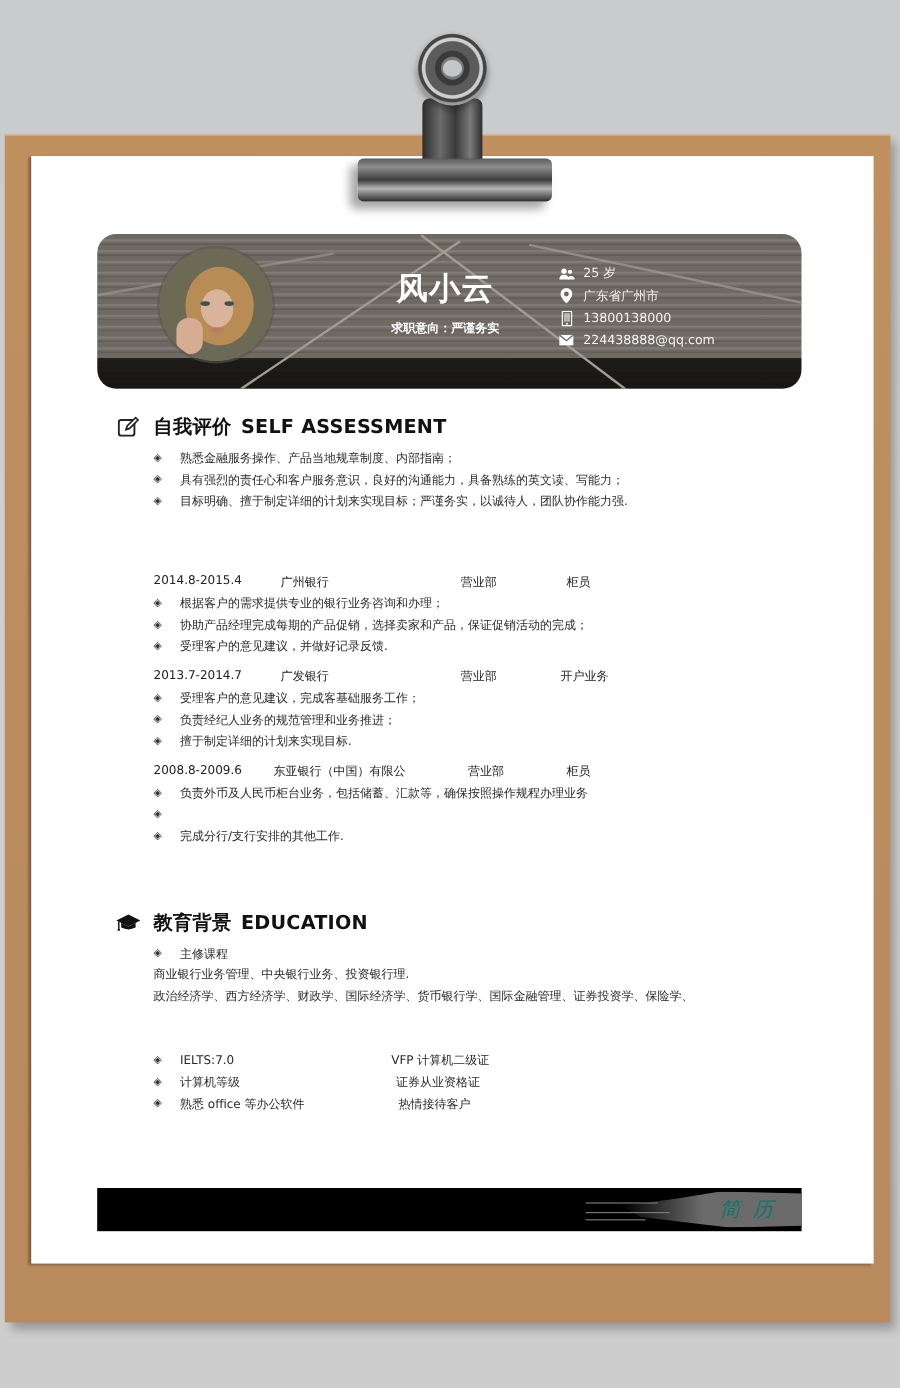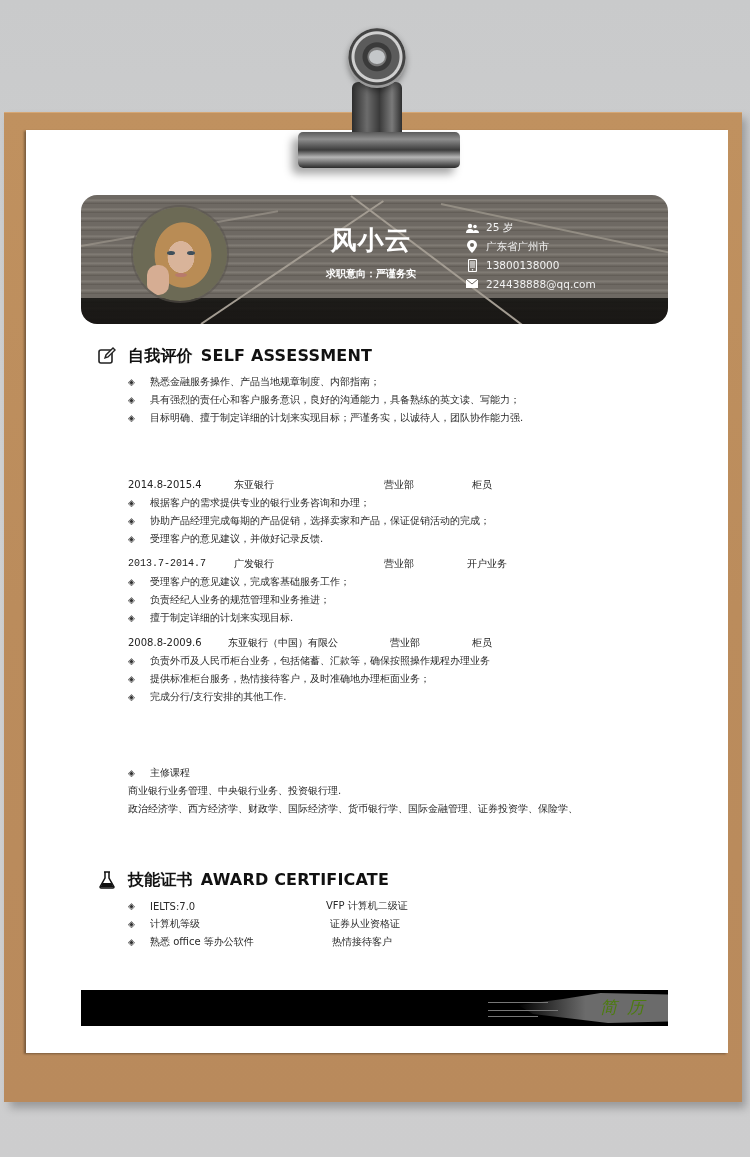--- a/index.html
+++ b/index.html
@@ -104,21 +104,21 @@
   .footer {
     position: absolute; left: 81px; top: 990px; width: 587px; height: 36px; background: #000; overflow: hidden;
   }
   .brush {
     position: absolute; right: 0; top: 3px; width: 150px; height: 30px;
     background: linear-gradient(90deg, rgba(100,100,100,0) 0%, rgba(100,100,100,0.6) 25%, #6b6b6b 45%, #6b6b6b 100%);
     clip-path: polygon(0 40%, 30% 20%, 55% 0, 100% 5%, 100% 95%, 60% 100%, 35% 85%, 10% 70%);
   }
   .brush-streak { position: absolute; height: 1px; background: #777; }
   .footer-label {
-    position: absolute; right: 14px; top: 6px; font-size: 17px; color: #4d7c0f; letter-spacing: 10px;
+    position: absolute; right: 14px; top: 6px; font-size: 17px; color: #0f766e; letter-spacing: 10px;
     font-family: "DejaVu Serif", serif; font-style: italic;
   }
 </style>
 </head>
 <body>
 
 <div class="board-shadow"></div>
 <div class="board"></div>
 <div class="paper"></div>
 
@@ -214,21 +214,21 @@
         <span>目标明确、擅于制定详细的计划来实现目标；严谨务实，以诚待人，团队协作能力强.</span>
       </li>
   </ul>
 </div>
 
 <div class="section" style="top:469px;">
 
   <div class="job" style="margin-top:6px;">
     <div class="job-row">
       <span style="left:32px;">2014.8-2015.4</span>
-      <span style="left:138px;">东亚银行</span>
+      <span style="left:138px;">广州银行</span>
       <span style="left:288px;">营业部</span>
       <span style="left:376px;">柜员</span>
     </div>
     <ul class="bullets">
       <li>
           <span class="diamond">◈</span>
           <span>根据客户的需求提供专业的银行业务咨询和办理；</span>
         </li>
       <li>
           <span class="diamond">◈</span>
@@ -236,21 +236,21 @@
         </li>
       <li>
           <span class="diamond">◈</span>
           <span>受理客户的意见建议，并做好记录反馈.</span>
         </li>
     </ul>
   </div>
 
   <div class="job" style="margin-top:6px;">
     <div class="job-row">
-      <span style="left:32px;font-family:Liberation Mono, monospace;">2013.7-2014.7</span>
+      <span style="left:32px;">2013.7-2014.7</span>
       <span style="left:138px;">广发银行</span>
       <span style="left:288px;">营业部</span>
       <span style="left:371px;text-align:right;">开户业务</span>
     </div>
     <ul class="bullets">
       <li>
           <span class="diamond">◈</span>
           <span>受理客户的意见建议，完成客基础服务工作；</span>
         </li>
       <li>
@@ -271,55 +271,55 @@
       <span style="left:294px;">营业部</span>
       <span style="left:376px;">柜员</span>
     </div>
     <ul class="bullets">
       <li>
           <span class="diamond">◈</span>
           <span>负责外币及人民币柜台业务，包括储蓄、汇款等，确保按照操作规程办理业务</span>
         </li>
       <li>
           <span class="diamond">◈</span>
-          <span>提供标准柜台服务，热情接待客户，及时准确地办理柜面业务；</span>
         </li>
       <li>
           <span class="diamond">◈</span>
           <span>完成分行/支行安排的其他工作.</span>
         </li>
     </ul>
   </div>
 </div>
 
 <div class="section" style="top:758px;">
+  <div class="sec-head">
+    <span class="sec-icon">
+      <svg width="22" height="16" viewBox="0 0 22 16">
+          <path d="M1 6 L11 1 L21 6 L11 11 Z" fill="#111"></path>
+          <path d="M5 8 L5 12 Q11 15 17 12 L17 8 L11 11 Z" fill="#111"></path>
+          <path d="M3 7 L3 14 M2 14 L4 14" stroke="#111" stroke-width="1.2"></path>
+        </svg>
+    </span>
+    <span class="sec-title">
+      <span>教育背景</span><span class="en">EDUCATION</span>
+    </span>
+  </div>
   <ul class="bullets" style="margin-top:6px;">
     <li>
         <span class="diamond">◈</span>
         <span>主修课程</span>
       </li>
   </ul>
   <div class="edu-text">
     <div>商业银行业务管理、中央银行业务、投资银行理.</div>
     <div>政治经济学、西方经济学、财政学、国际经济学、货币银行学、国际金融管理、证券投资学、保险学、</div>
   </div>
 </div>
 
 <div class="section" style="top:869px;">
-  <div class="sec-head">
-    <span class="sec-icon">
-      <svg width="16" height="18" viewBox="0 0 16 18">
-          <path d="M5 1 L11 1 M6 1 L6 7 L1 16 Q1 17 2 17 L14 17 Q15 17 15 16 L10 7 L10 1" fill="none" stroke="#111" stroke-width="1.5"></path>
-          <path d="M3.5 12 L12.5 12 L14.5 16.2 L1.5 16.2 Z" fill="#111"></path>
-        </svg>
-    </span>
-    <span class="sec-title">
-      <span>技能证书</span><span class="en">AWARD CERTIFICATE</span>
-    </span>
-  </div>
   <div class="skills" style="margin-top:6px;">
     <div class="skill-row">
       <div class="skill-left">
           <span class="diamond">◈</span>
           <span>IELTS:7.0</span>
         </div>
       <div class="skill-right" style="left:198px;">VFP 计算机二级证</div>
     </div>
     <div class="skill-row">
       <div class="skill-left">

